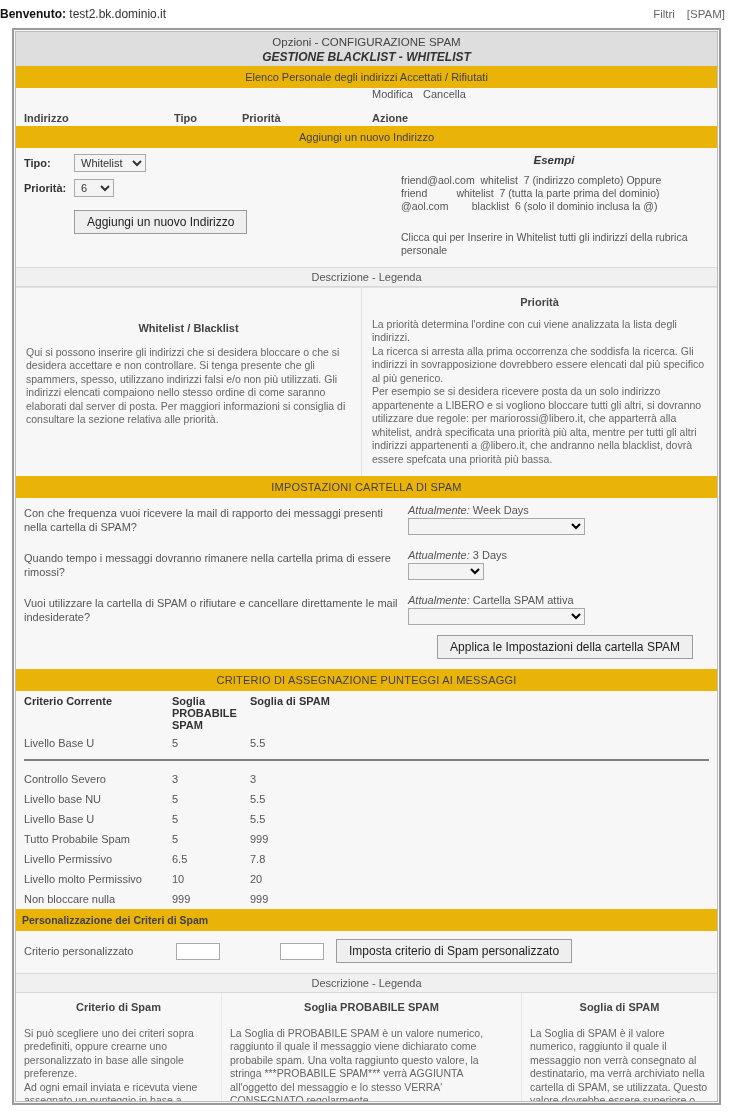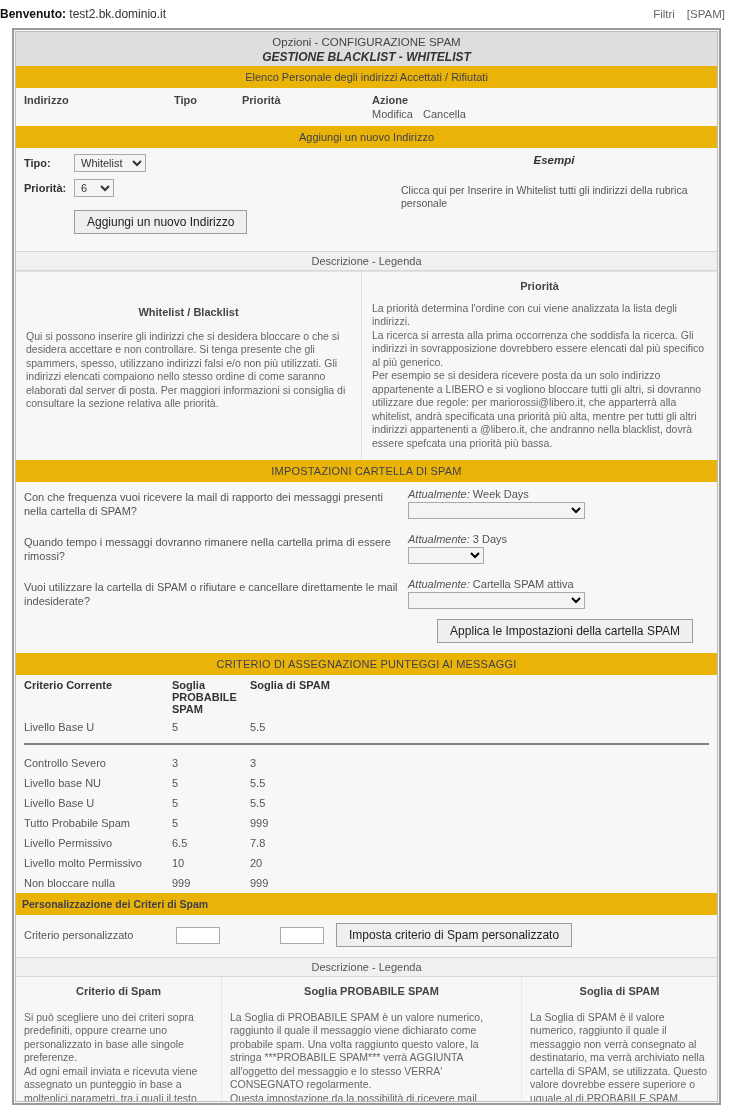--- a/index.html
+++ b/index.html
@@ -281,32 +281,32 @@
   <div class="title-band">
     <div>Opzioni - CONFIGURAZIONE SPAM</div>
     <div class="sub">GESTIONE BLACKLIST - WHITELIST</div>
   </div>
 
   <div class="bar-lav">Elenco Personale degli indirizzi Accettati / Rifiutati</div>
 
   <table class="addr-table">
     <tbody>
           <tr>
-      <th class="c1">Indirizzo</th>
-      <th class="c2">Tipo</th>
-      <th class="c3">Priorità</th>
-      <th class="c4">Azione</th>
-    </tr>
-    <tr>
       <td class="c1"></td>
       <td class="c2"></td>
       <td class="c3"></td>
       <td class="c4 act">
         <a>Modifica</a><a>Cancella</a>
       </td>
+    </tr>
+    <tr>
+      <th class="c1">Indirizzo</th>
+      <th class="c2">Tipo</th>
+      <th class="c3">Priorità</th>
+      <th class="c4">Azione</th>
     </tr>
   </tbody>
       </table>
 
   <div class="bar-lav">Aggiungi un nuovo Indirizzo</div>
 
   <div class="form-wrap">
     <div class="form-left">
       <div class="form-row">
         <span class="form-label">Tipo:</span>
@@ -320,20 +320,25 @@
           <option>6</option>
         </select>
       </div>
       <div class="form-row">
         <span class="form-label"></span>
         <button class="btn btn-add">Aggiungi un nuovo Indirizzo</button>
       </div>
     </div>
     <div class="form-right">
       <div class="esempi-title">Esempi</div>
+      <div class="esempi-lines">
+        <div class="ln">friend@aol.com  whitelist  7 (indirizzo completo) Oppure</div>
+        <div class="ln">friend          whitelist  7 (tutta la parte prima del dominio)</div>
+        <div class="ln">@aol.com        blacklist  6 (solo il dominio inclusa la @)</div>
+      </div>
       <div class="rubrica">
         <a>Clicca qui per Inserire in Whitelist tutti gli indirizzi della rubrica personale</a>
       </div>
     </div>
   </div>
 
   <div class="bar-gray">Descrizione - Legenda</div>
   <div class="legend2">
     <div class="col colA">
       <div class="legend-h">Whitelist / Blacklist</div>

